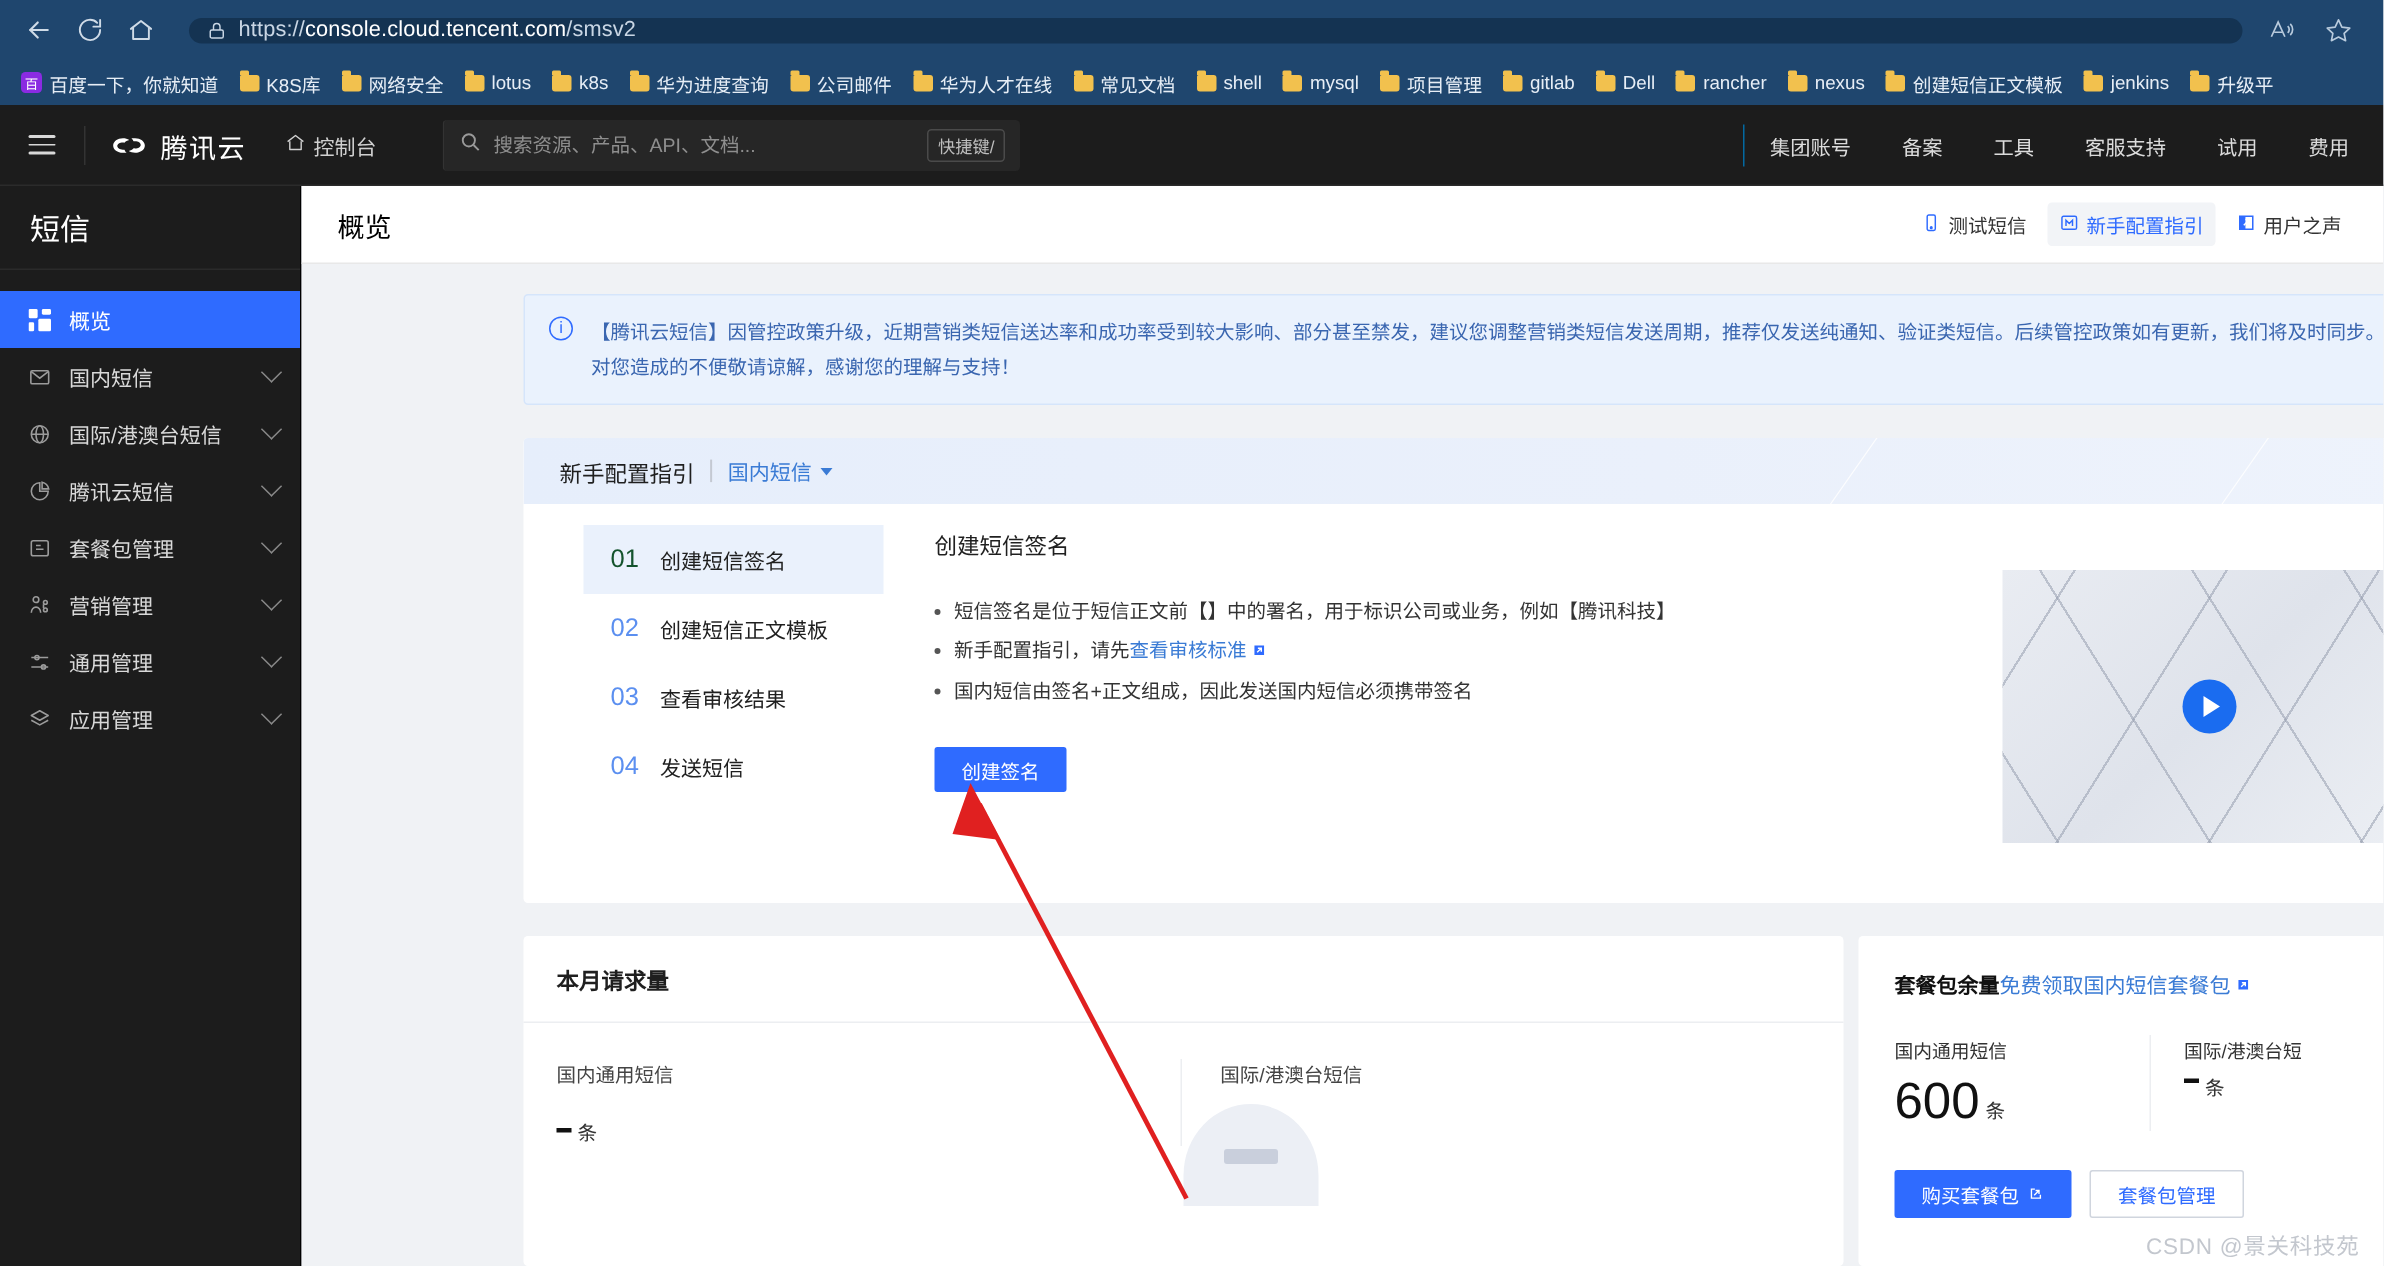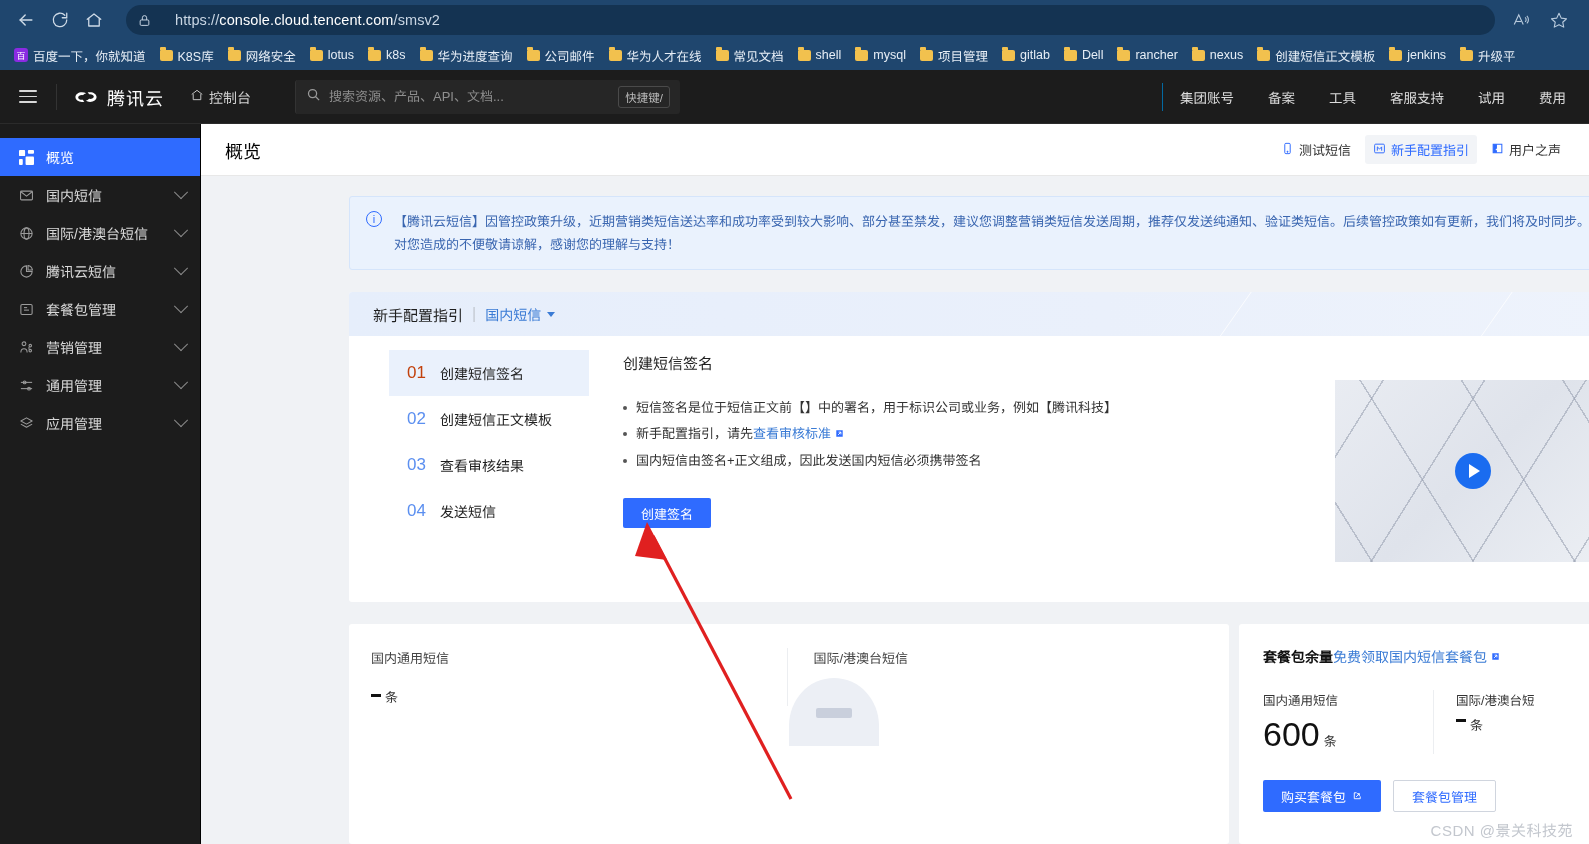--- a/index.html
+++ b/index.html
@@ -28,28 +28,28 @@
   .nav-btn {
     width: 32px; height: 32px;
     display: flex; align-items: center; justify-content: center;
     border-radius: 4px;
     color: #cfdbe7;
     flex: 0 0 auto;
   }
   .nav-btn svg { display: block; }
   .url-bar {
     flex: 1 1 auto;
-    height: 30px;
+    height: 17px;
     margin: 0 8px 0 14px;
     background: #143352;
     border-radius: 15px;
     display: flex;
     align-items: center;
     padding: 0 12px;
-    gap: 24px;
+    gap: 8px;
     max-width: 1400px;
   }
   .url-lock { color: #c9d6e4; display:flex; align-items:center;}
   .url-text {
     color: #c9d6e4;
     font-size: 14.5px;
     letter-spacing: .1px;
     white-space: nowrap;
     overflow: hidden;
   }
@@ -338,21 +338,21 @@
     height: 46px;
     display: flex;
     align-items: center;
     gap: 14px;
     padding-left: 18px;
     font-size: 14px;
     color: #1f1f1f;
   }
   .step.active { background: #eaf1fc; }
   .step-num { color: #5b8ff0; font-size: 17px; font-family: "Liberation Sans", sans-serif;}
-  .step.active .step-num { color: #c2410c; text-align: right; }
+  .step.active .step-num { color: #14532d; text-align: right; }
 
   .step-detail { flex: 1; padding-left: 34px; padding-top: 2px; }
   .detail-title { font-size: 15px; color: #1f1f1f; margin-bottom: 22px; }
   .detail-list { list-style: none; }
   .detail-list li {
     font-size: 13px;
     color: #333;
     line-height: 26px;
     position: relative;
     padding-left: 13px;
@@ -671,20 +671,21 @@
     <span class="item">工具</span>
     <span class="item">客服支持</span>
     <span class="item">试用</span>
     <span class="item">费用</span>
   </div>
 </div>
 
 <div class="body-row">
 
   <nav class="sidebar">
+    <div class="sidebar-title">短信</div>
     <div class="side-gap"></div>
 
     <div class="side-item active">
       <span class="side-icon">
         <svg width="15" height="15" viewBox="0 0 16 16" fill="currentColor">
             <rect x="0" y="0" width="6.5" height="6.5" rx="1"></rect>
             <rect x="9.5" y="0" width="6.5" height="4" rx="1"></rect>
             <rect x="0" y="9.5" width="4" height="6.5" rx="1"></rect>
             <rect x="7" y="7" width="9" height="9" rx="1"></rect>
           </svg>
@@ -868,20 +869,21 @@
           <div class="grid-lines"></div>
           <div class="play-btn">
               <div class="play-tri"></div>
             </div>
         </div>
       </section>
 
       <div class="bottom-row">
 
         <section class="vol-card">
+          <div class="vol-head">本月请求量</div>
           <div class="vol-body">
             <div class="vol-col">
               <div class="vol-label">国内通用短信</div>
               <div class="vol-value">
                 <span class="dash"></span>
                 <span class="vol-unit">条</span>
               </div>
             </div>
             <div class="vol-col">
               <div class="vol-label">国际/港澳台短信</div>

